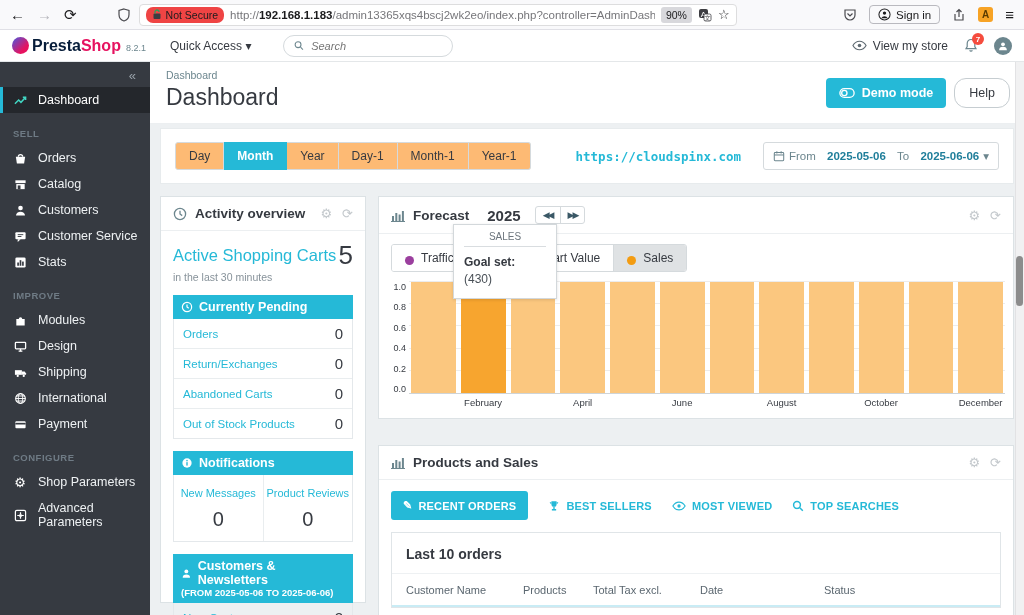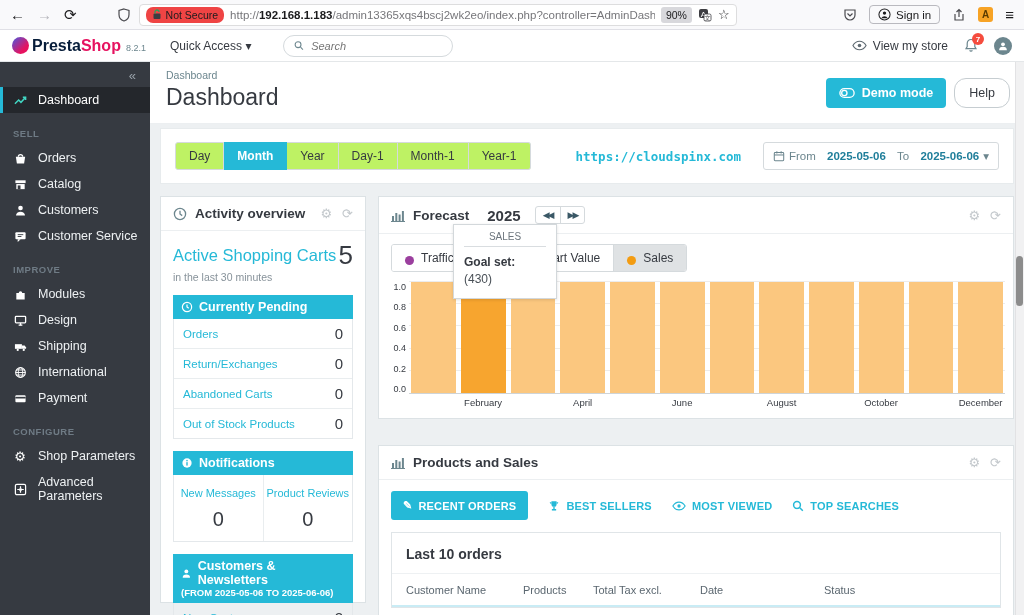--- a/index.html
+++ b/index.html
@@ -54,21 +54,21 @@
   .page-head { background:#fff; padding:7px 16px 12px; position:relative; border-bottom:1px solid #eceff1; }
   .breadcrumb { font-size:10.5px; color:#6c868e; }
   .page-title { font-size:23px; color:#363a41; font-weight:500; margin-top:3px; }
   .head-buttons { position:absolute; right:14px; top:16px; display:flex; gap:8px; }
   .btn-demo { background:#25b9d7; color:#fff; font-size:12.5px; font-weight:bold; border:none; border-radius:4px; padding:7px 13px; display:flex; align-items:center; gap:7px; cursor:pointer; }
   .btn-help { background:#fff; color:#363a41; font-size:12.5px; border:1px solid #c6cdd1; border-radius:12px; padding:7px 14px; cursor:pointer; }
 
   
   .toolbar-card { background:#fff; margin:4px 10px 0; border:1px solid #e7ebed; padding:13px 14px; display:flex; align-items:center; }
   .range-group { display:flex; }
-  .range-btn { border:1px solid #d5dadd; border-left-width:0; background:#bef264; font-size:12px; color:#363a41; padding:6px 13px; cursor:pointer; font-family:"Liberation Sans",sans-serif; }
+  .range-btn { border:1px solid #d5dadd; border-left-width:0; background:#fdba74; font-size:12px; color:#363a41; padding:6px 13px; cursor:pointer; font-family:"Liberation Sans",sans-serif; }
   .range-btn:first-child { border-left-width:1px; border-radius:3px 0 0 3px; }
   .range-btn:last-child { border-radius:0 3px 3px 0; }
   .range-btn.active { background:#25b9d7; border-color:#25b9d7; color:#fff; font-weight:bold; }
   .site-link { margin-left:45px; font-family:"DejaVu Sans Mono", monospace; font-size:12.5px; font-weight:bold; color:#25b9d7; cursor:pointer; }
   .date-range { margin-left:auto; border:1px solid #d5dadd; border-radius:3px; background:#fff; font-size:11.5px; color:#6c868e; padding:6px 9px; display:flex; align-items:center; gap:4px; cursor:pointer; white-space:nowrap; }
   .date-range b { color:#1f7e9a; }
 
   
   .content { flex:1; display:flex; gap:12px; padding:12px 10px; overflow:hidden; }
   .card { background:#fff; border:1px solid #dce2e5; }
@@ -280,20 +280,31 @@
       <div class="side-item">
         <span class="side-ic">
             <svg viewBox="0 0 14 14">
               <rect x="1.5" y="2.5" width="11" height="7.5" rx="1" fill="#fff"></rect>
               <path d="M4 10v3l3.2-3z" fill="#fff"></path>
               <path d="M4 5h6M4 7h4" stroke="#363a41" stroke-width="1"></path>
             </svg>
           </span>
         <span>Customer Service</span>
       </div>
+      <div class="side-item">
+        <span class="side-ic">
+            <svg viewBox="0 0 14 14">
+              <rect x="1.5" y="1.5" width="11" height="11" rx="1.5" fill="#fff"></rect>
+              <rect x="3.5" y="7" width="1.8" height="3.5" fill="#363a41"></rect>
+              <rect x="6.1" y="4.5" width="1.8" height="6" fill="#363a41"></rect>
+              <rect x="8.7" y="6" width="1.8" height="4.5" fill="#363a41"></rect>
+            </svg>
+          </span>
+        <span>Stats</span>
+      </div>
 
       <div class="side-section">IMPROVE</div>
       <div class="side-item">
         <span class="side-ic">
             <svg viewBox="0 0 14 14">
               <path d="M2.5 5.5h2.6a1.9 1.9 0 113.8 0h2.6v7h-9z" fill="#fff"></path>
             </svg>
           </span>
         <span>Modules</span>
       </div>

